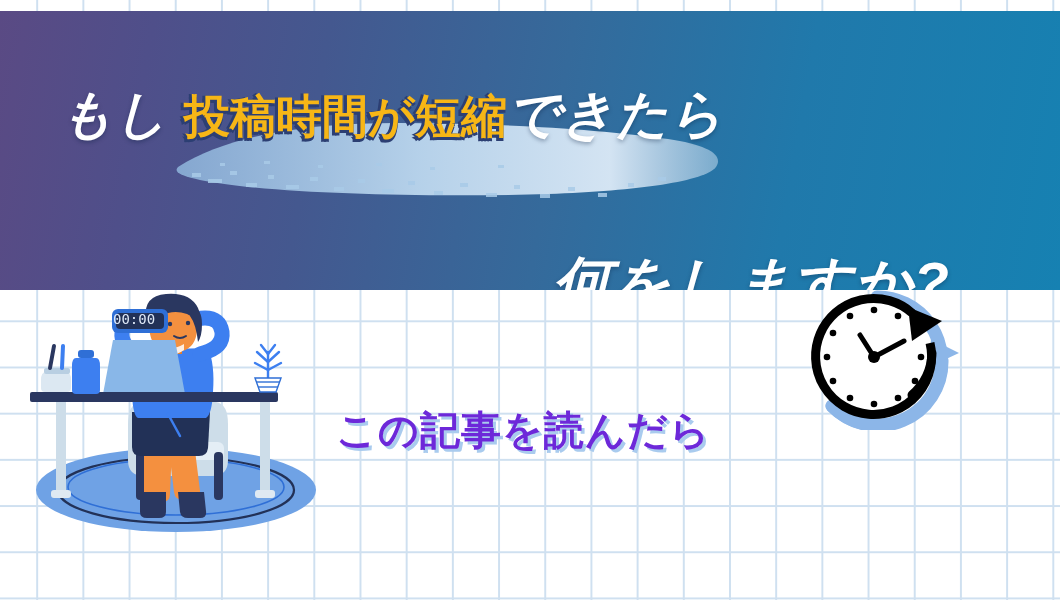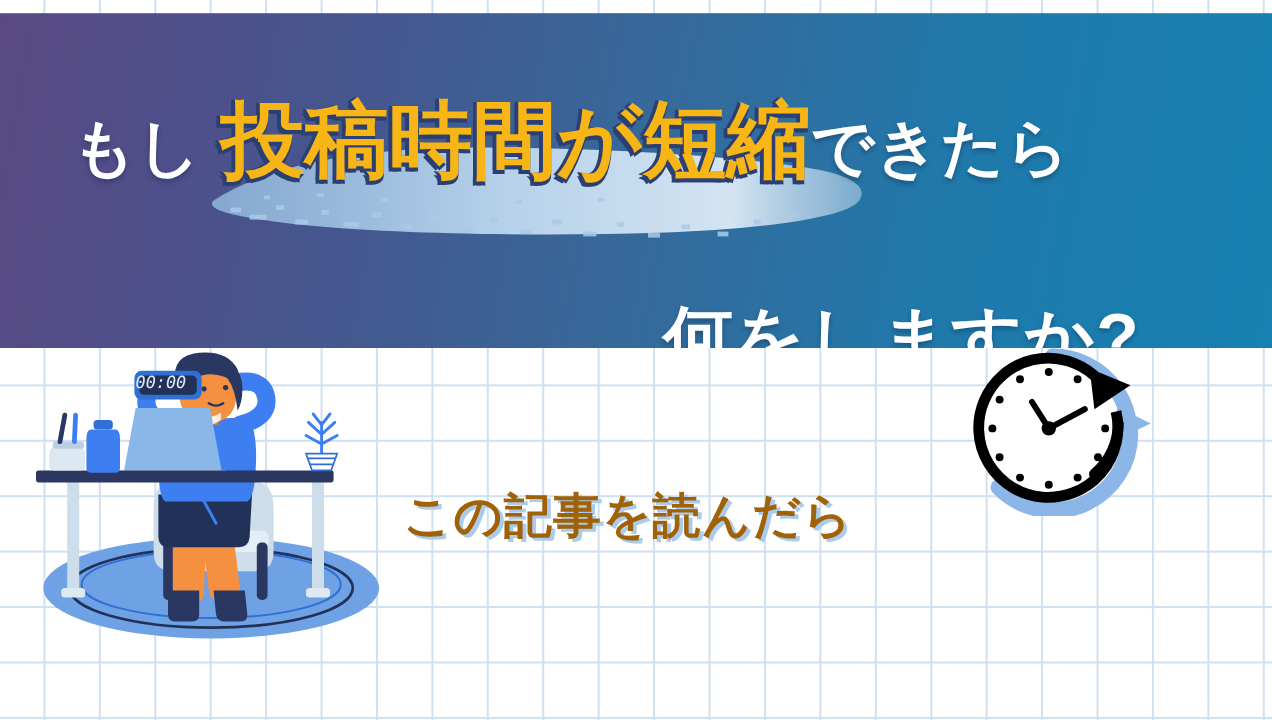--- a/index.html
+++ b/index.html
@@ -39,52 +39,52 @@
     position:absolute;left:60px;top:60px;width:940px;
     font-size:60px;font-weight:bold;letter-spacing:1px;
     line-height:1;white-space:nowrap;
   }
   .hl-line2{
     position:absolute;left:60px;top:185px;width:890px;
     text-align:right;
     font-size:58px;font-weight:bold;letter-spacing:1px;
     line-height:1;white-space:nowrap;margin-top:47px;
   }
-  .w-txt{color:#ffffff;text-shadow:0 2px 4px rgba(10,30,60,.35);}
+  .w-txt{color:#ffffff;text-shadow:0 2px 4px rgba(10,30,60,.35);font-style:italic;}
   .y-txt{
     color:#F7B616;
     text-shadow:
       -3px 3px 0 #2c3f73,
       -3px 0 0 #2c3f73,
       0 3px 0 #2c3f73;
-    font-size:70px;
+    font-size:46px;
     letter-spacing:0px;
   }
   .hl-small{font-size:52px;}
 
   
   .copy{
     position:absolute;left:336px;top:398px;width:700px;
     font-size:40px;font-weight:bold;line-height:1.62;
-    color:#a16207;
+    color:#6d28d9;
     text-shadow:3px 3px 0 #a9cbee;
     letter-spacing:1px;
     white-space:nowrap;
   }
   .copy div{height:64px;}
 
   
   .illus{position:absolute;left:18px;top:292px;width:320px;height:250px;}
   .clockart{position:absolute;left:800px;top:285px;width:190px;height:145px;}
 
   
   .timer-txt{
     position:absolute;left:113px;top:311px;
     font-family:"DejaVu Sans Mono","Liberation Mono",monospace;
-    font-size:14px;letter-spacing:0px;color:#dfe9f7;font-style:italic;
+    font-size:14px;letter-spacing:0px;color:#dfe9f7;
   }
 </style>
 </head>
 <body>
 
 <div id="canvas">
 
   <div class="grid-bg"></div>
 
   <div class="banner">

